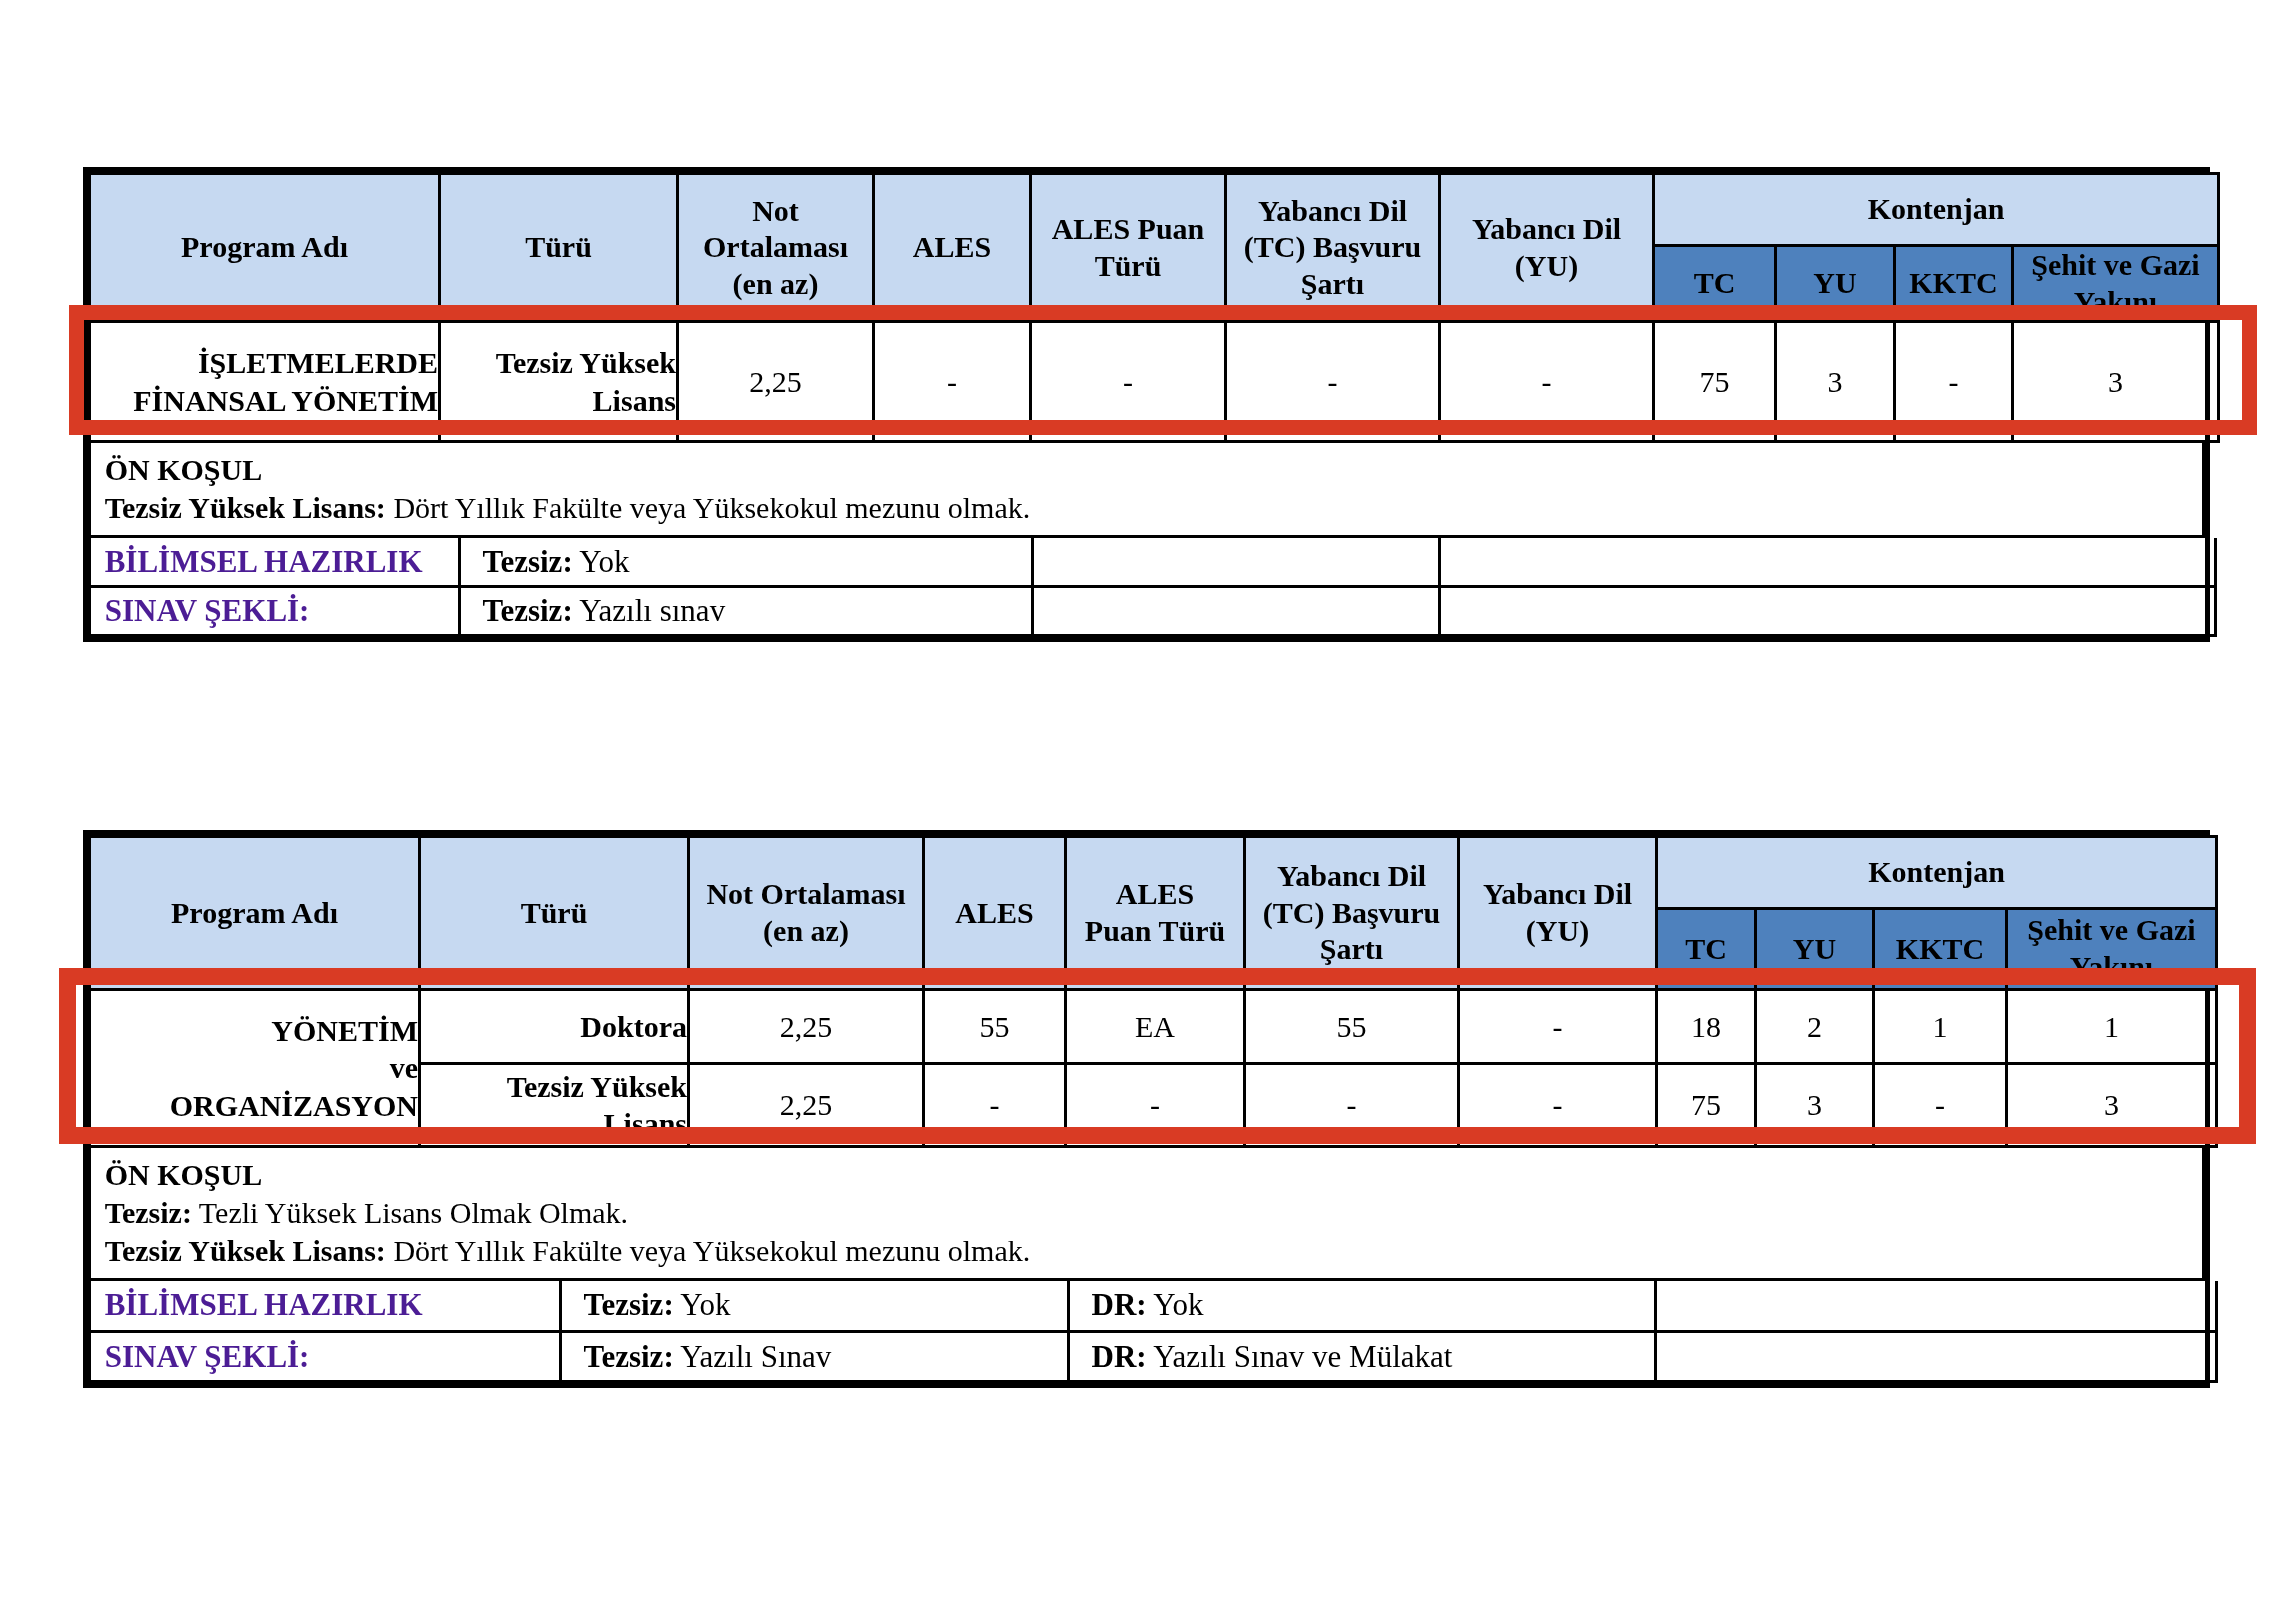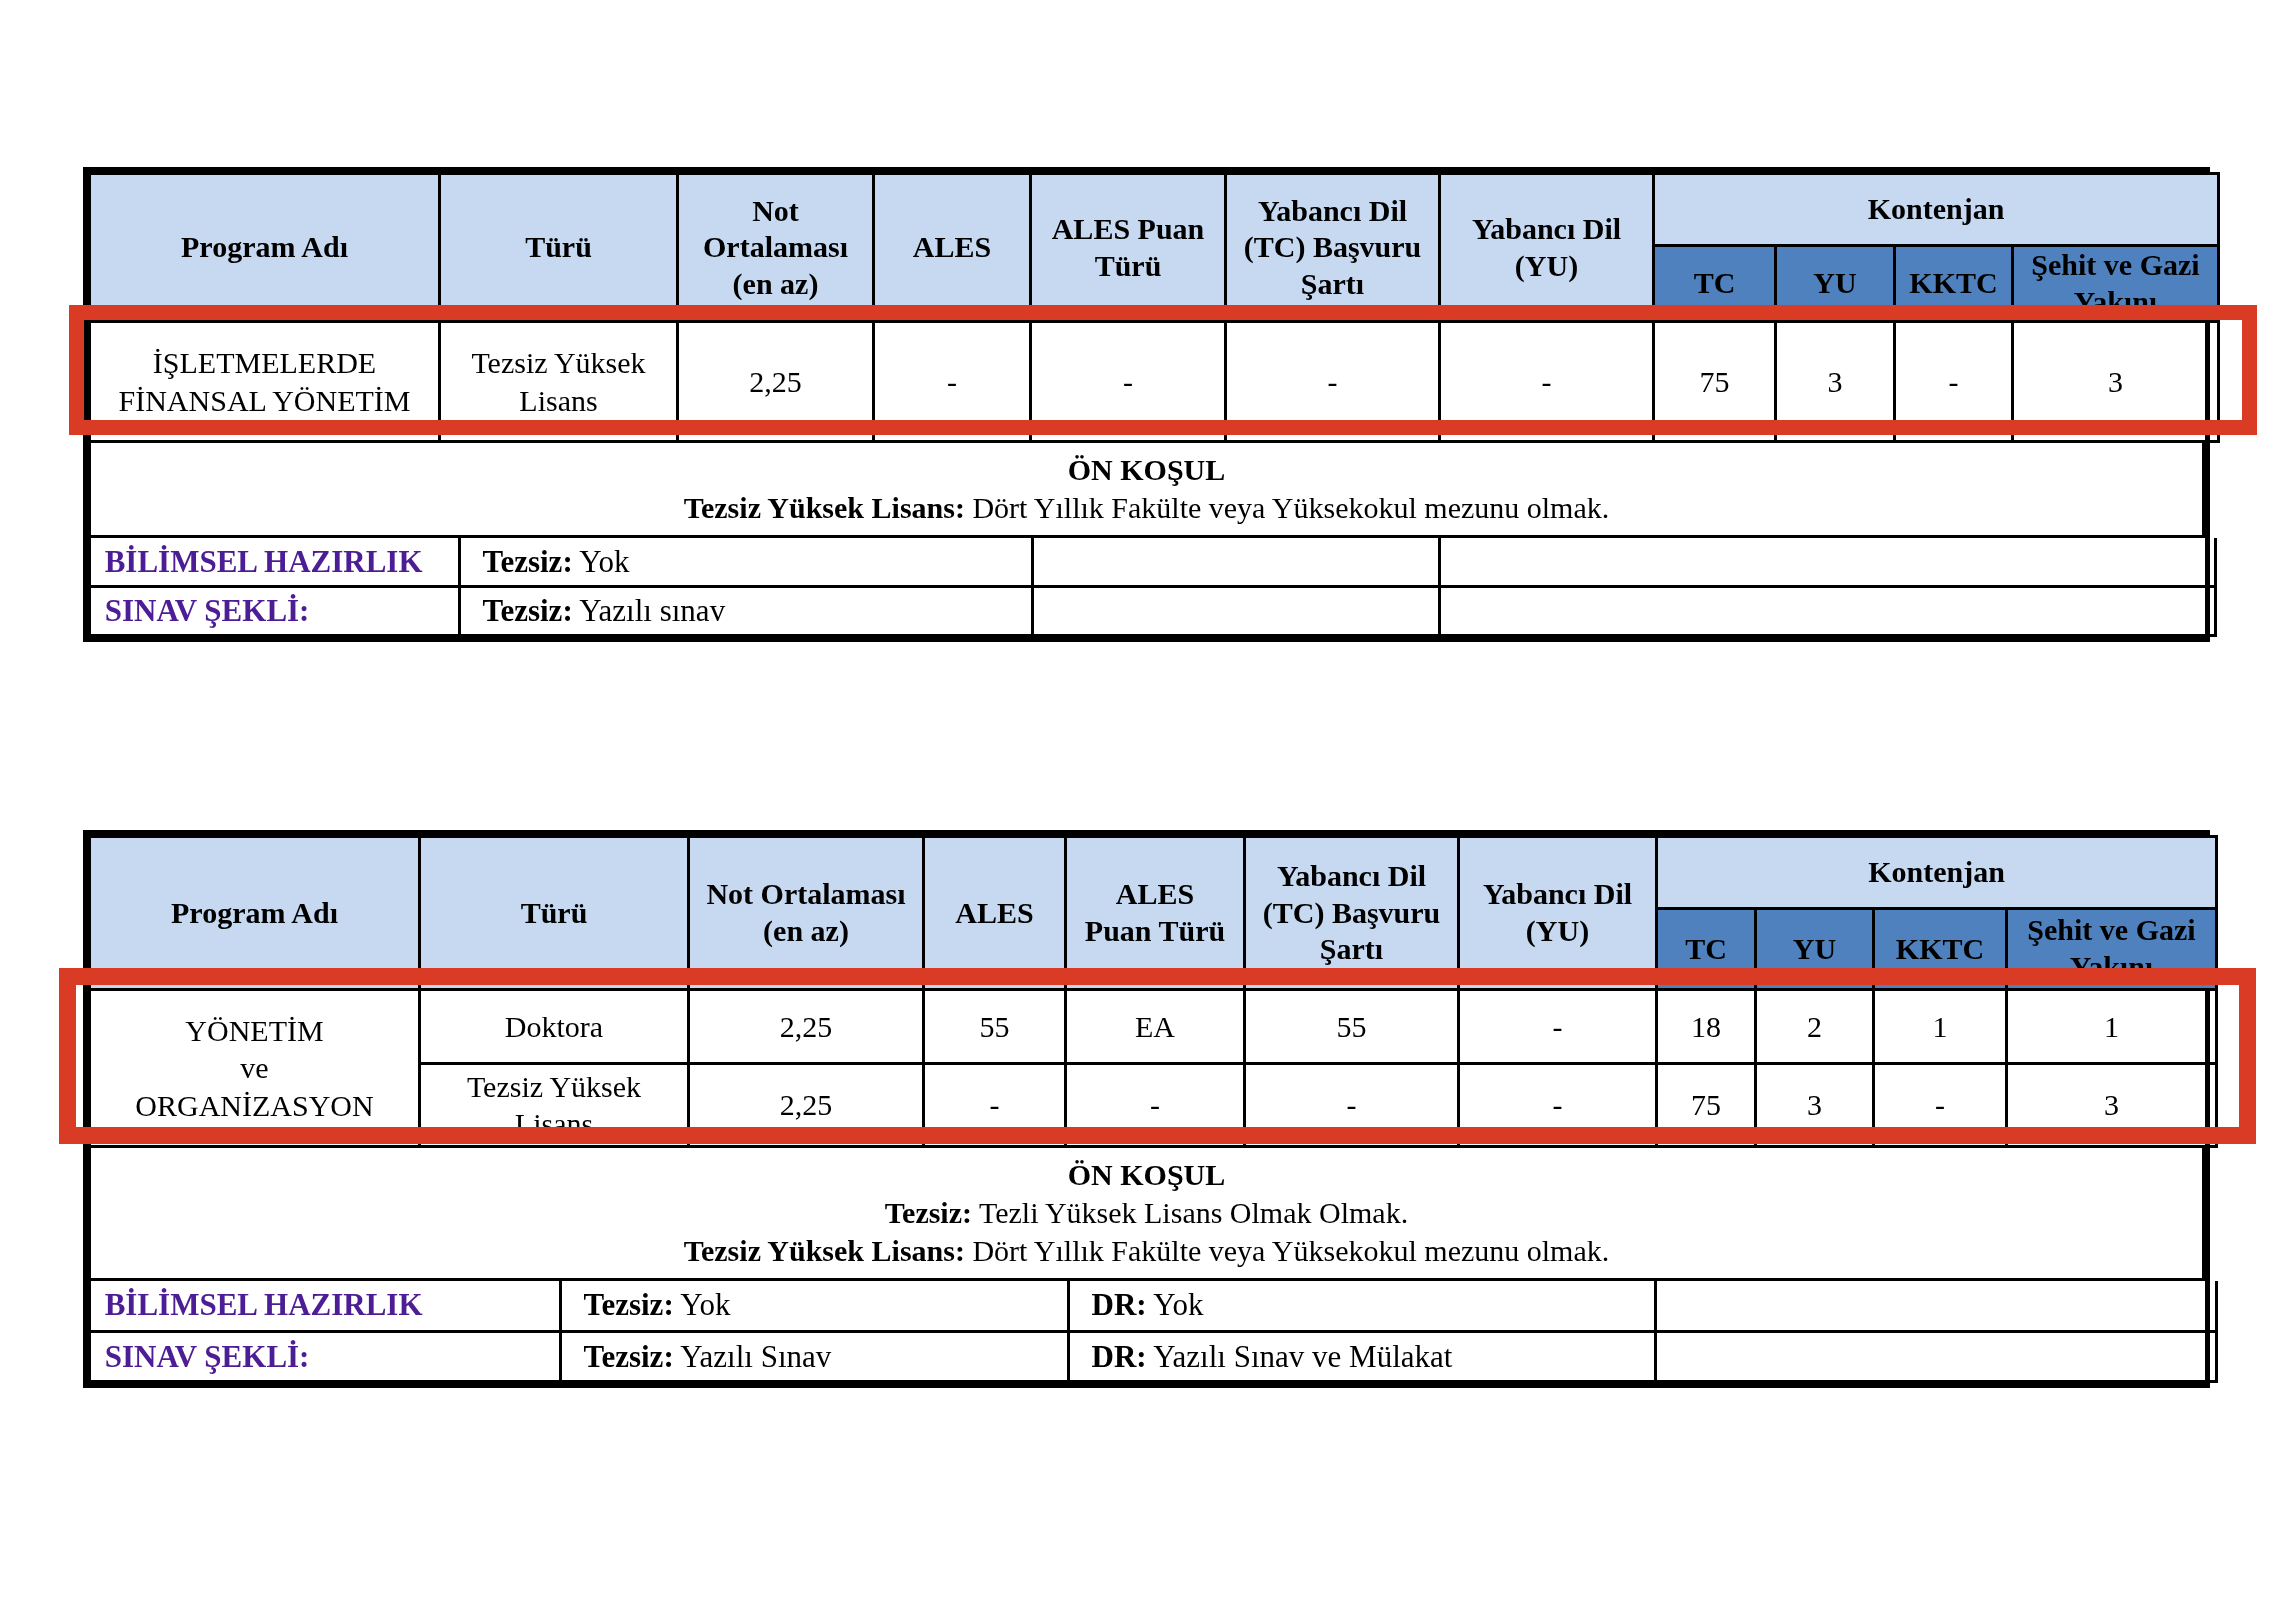--- a/index.html
+++ b/index.html
@@ -7,22 +7,22 @@
         font-family:"Liberation Serif","DejaVu Serif",serif;color:#000;}
   .tblwrap{position:absolute;width:2127px;border:5.9px solid #000;box-sizing:border-box;background:#fff;}
   #tbl1{left:83px;top:167px;}
   #tbl2{left:83px;top:830px;}
   table{border-collapse:collapse;table-layout:fixed;width:100%;}
   th,td{border:3.9px solid #000;overflow:hidden;padding:0;}
   th{background:#c6d9f1;font-weight:bold;font-size:30px;text-align:center;
      white-space:pre-line;line-height:1.22;}
   th.sub{background:#4e81bd;}
   td.val{font-size:30px;text-align:center;}
-  td.prog,td.turu{font-weight:normal;font-size:30px;text-align:center;white-space:pre-line;line-height:1.25;}
-  td.note{font-size:30px;line-height:38px;padding:7.8px 13.7px;vertical-align:middle;text-align:center;}
+  td.prog,td.turu{font-weight:bold;font-size:30px;text-align:right;white-space:pre-line;line-height:1.25;}
+  td.note{font-size:30px;line-height:38px;padding:7.8px 13.7px;vertical-align:middle;text-align:left;}
   td.note .bld{font-weight:bold;}
   td.lblred{color:#4c1d95;font-weight:bold;font-size:31px;padding-left:13.7px;text-align:left;}
   td.pv{font-size:31px;padding-left:21.6px;text-align:left;}
   td.pv .bld{font-weight:bold;}
   .tblB td,.tblC tr.first td{border-top:0;}
   .hl{position:absolute;box-sizing:border-box;border:15.7px solid #d93b24;background:transparent;z-index:5;}
   #hl1{left:69px;top:305px;width:2188px;height:130px;}
   #hl2{left:59px;top:968px;width:2197px;height:176px;border-width:17.6px;}
 </style>
 </head>

